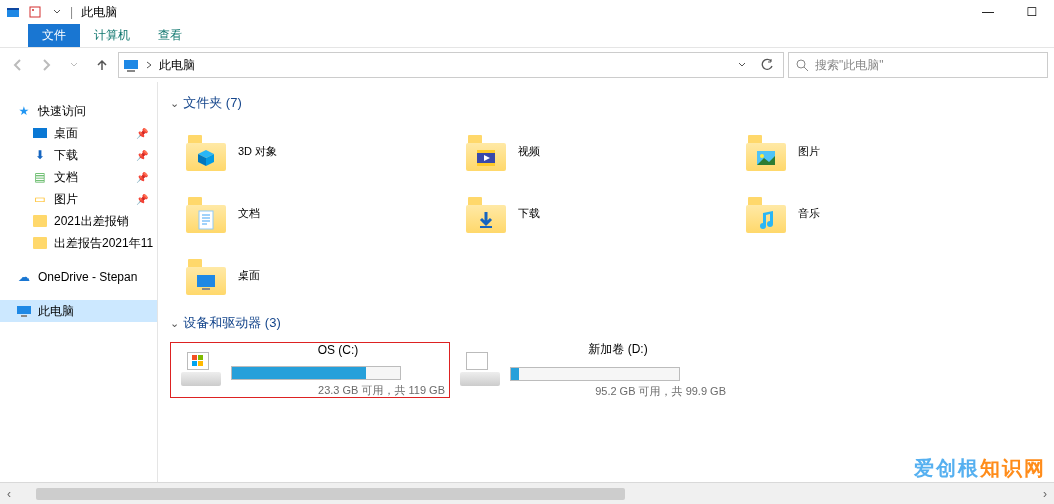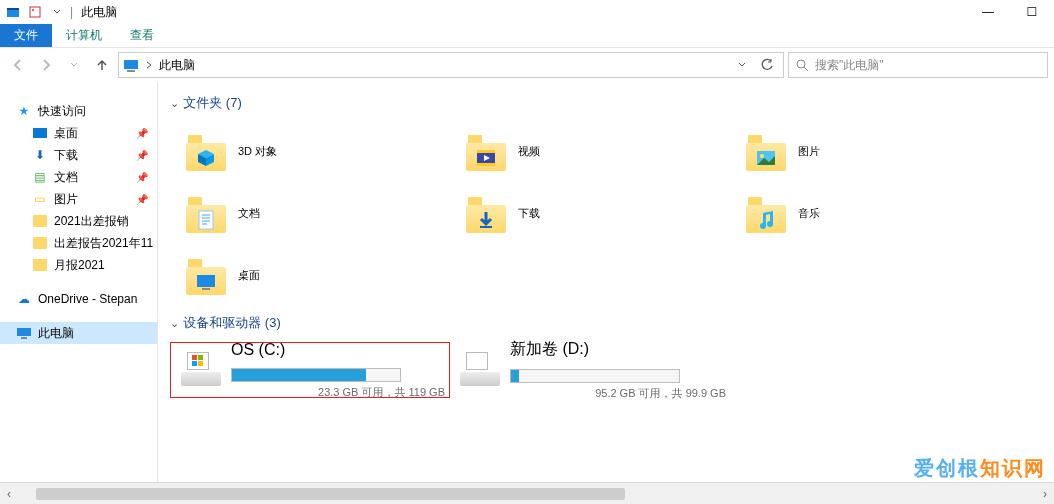--- a/index.html
+++ b/index.html
@@ -8,21 +8,21 @@
     
     .title-bar { height: 24px; display: flex; align-items: center; padding-left: 4px; }
     .title-bar .qat { display: flex; align-items: center; gap: 4px; }
     .qat-icon { width: 18px; height: 18px; display: flex; align-items: center; justify-content: center; }
     .title-sep { color: #888; margin: 0 4px; }
     .title-text { margin-left: 4px; }
     .win-controls { margin-left: auto; display: flex; }
     .win-controls span { width: 44px; height: 24px; display: flex; align-items: center; justify-content: center; }
 
     
-    .ribbon-tabs { height: 24px; display: flex; align-items: stretch; border-bottom: 1px solid #e5e5e5; }
+    .ribbon-tabs { height: 24px; display: flex; align-items: stretch; border-bottom: 1px solid #e5e5e5; padding-left: 28px; }
     .ribbon-tab { display: flex; align-items: center; padding: 0 14px; font-size: 12px; }
     .ribbon-tab.file { background: #1976d2; color: #fff; }
     .ribbon-tab.normal { color: #0f766e; }
 
     
     .address-row { height: 34px; display: flex; align-items: center; padding: 4px 6px; gap: 4px; }
     .nav-btn { width: 24px; height: 24px; display: flex; align-items: center; justify-content: center; color: #555; }
     .nav-btn.disabled { color: #bbb; }
     .address-bar { flex: 1; height: 26px; border: 1px solid #ccc; display: flex; align-items: center; padding: 0 4px; gap: 6px; }
     .address-bar .crumb { font-size: 12px; }
@@ -65,21 +65,21 @@
     .folder-overlay { position: absolute; width: 22px; height: 22px; bottom: 2px; left: 9px; display: flex; align-items: center; justify-content: center; font-size: 16px; }
     .folder-label { font-size: 11px; }
 
     .drive-grid { display: flex; flex-wrap: wrap; gap: 0; }
     .drive-item { width: 280px; height: 56px; display: flex; align-items: center; gap: 10px; padding: 4px 4px 4px 10px; }
     .drive-item.outlined { border: 1px solid #d22; }
     .drive-icon { width: 40px; height: 36px; position: relative; }
     .drive-icon .body { position: absolute; bottom: 2px; width: 40px; height: 14px; background: linear-gradient(#eee, #ccc); border-radius: 2px; }
     .drive-icon .tag { position: absolute; top: 0; left: 6px; width: 22px; height: 18px; background: #fff; border: 1px solid #bbb; display: flex; align-items: center; justify-content: center; font-size: 12px; }
     .drive-info { flex: 1; }
-    .drive-name { font-size: 16px; margin-bottom: 9px; }
+    .drive-name { font-size: 12px; margin-bottom: 9px; text-align: center; }
     .drive-bar { width: 170px; height: 14px; border: 1px solid #bcbcbc; background: #f6f6f6; margin-bottom: 3px; position: relative; }
     .drive-bar .fill { position: absolute; left: 0; top: 0; bottom: 0; background: #26a0da; }
     .drive-stats { font-size: 11px; color: #6a6a6a; text-align: right; }
 
     
     .watermark { position: absolute; right: 8px; bottom: 22px; font-size: 20px; font-weight: bold; letter-spacing: 2px; }
     .watermark .a { color: #56b0f0; }
     .watermark .c { color: #ff8c1a; }
 
     
@@ -221,26 +221,20 @@
             <span class="folder-mini"></span>
           </span>
         <span>2021出差报销</span>
       </div>
       <div class="side-item sub">
         <span class="side-icon">
             <span class="folder-mini"></span>
           </span>
         <span>出差报告2021年11</span>
       </div>
-      <div class="side-item sub">
-        <span class="side-icon">
-            <span class="folder-mini"></span>
-          </span>
-        <span>月报2021</span>
-      </div>
     </div>
     <div class="side-group">
       <div class="side-item">
         <span class="side-icon cloud">☁</span>
         <span>OneDrive - Stepan</span>
       </div>
     </div>
     <div class="side-group">
       <div class="side-item selected">
         <span class="side-icon pc">

